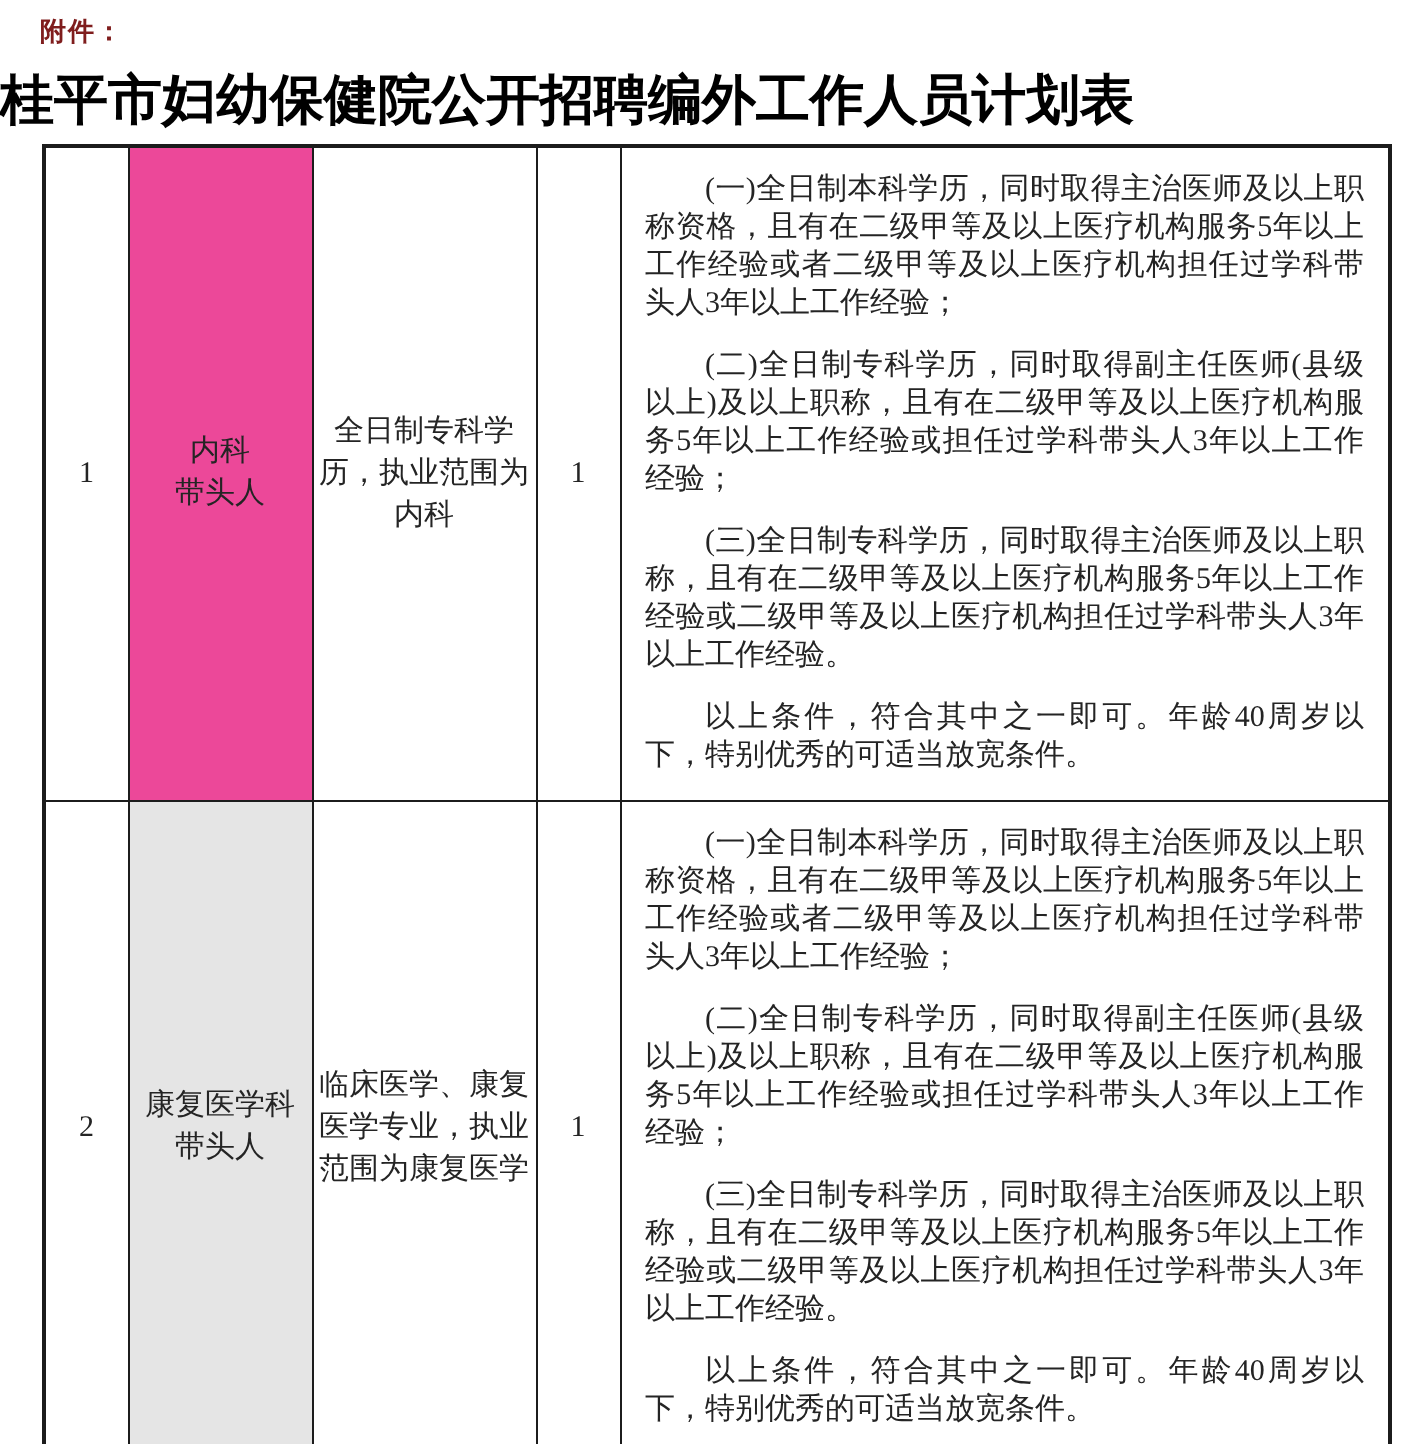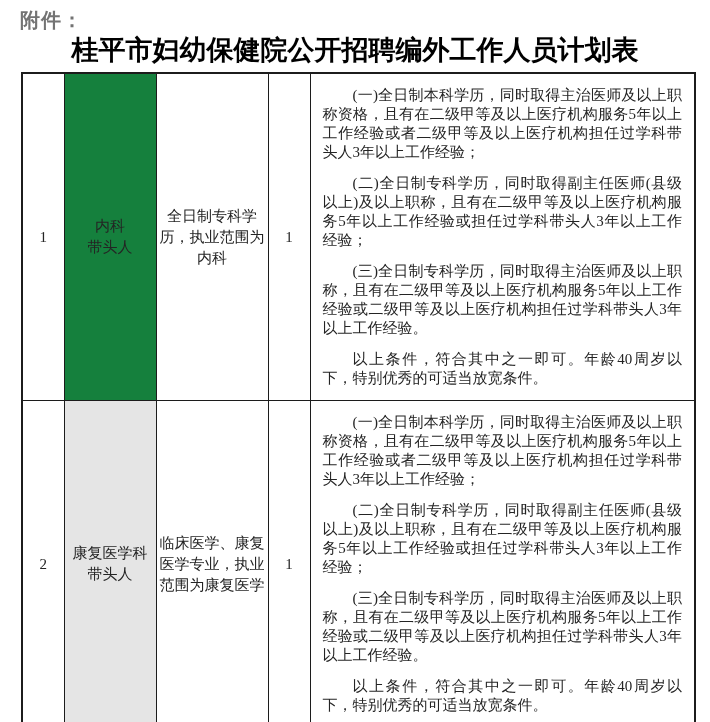--- a/index.html
+++ b/index.html
@@ -3,24 +3,24 @@
 <meta charset="utf-8">
 <style>
   html,body{margin:0;padding:0;}
   body{
     width:710px;height:722px;background:#ffffff;position:relative;overflow:hidden;
     font-family:"Liberation Serif","DejaVu Serif",serif;color:#1f1f1f;
   }
   .attachment{
     position:absolute;left:20px;top:7px;
     font-family:"Liberation Sans","DejaVu Sans",sans-serif;
-    font-weight:bold;font-size:20px;color:#737373;letter-spacing:1px;
+    font-weight:bold;font-size:13px;color:#7f1d1d;letter-spacing:1px;
   }
   .doc-title{
-    position:absolute;left:0;top:32px;width:710px;text-align:center;
+    position:absolute;left:0;top:32px;width:710px;text-align:left;
     font-weight:bold;font-size:27px;color:#000;white-space:nowrap;
   }
   table.plan{
     position:absolute;left:21px;top:72px;
     border-collapse:collapse;table-layout:fixed;
     border:2px solid #1c1c1c;background:#fff;
   }
   table.plan th, table.plan td{
     border:1px solid #1c1c1c;
     font-weight:normal;font-size:15px;color:#242424;
@@ -50,21 +50,21 @@
     <col style="width:42px">
     <col style="width:92px">
     <col style="width:112px">
     <col style="width:42px">
     <col style="width:385px">
   </colgroup>
   <tbody>
 
     <tr class="data-row-1">
       <td class="c-center">1</td>
-      <td class="c-center" style="background-color: #15803d;">
+      <td class="c-center" style="background-color: #ec4899;">
         <div>内科</div>
         <div>带头人</div>
       </td>
       <td class="c-center">全日制专科学历，执业范围为内科</td>
       <td class="c-center">1</td>
       <td class="c-cond">
         <p>(一)全日制本科学历，同时取得主治医师及以上职称资格，且有在二级甲等及以上医疗机构服务5年以上工作经验或者二级甲等及以上医疗机构担任过学科带头人3年以上工作经验；</p>
         <p>(二)全日制专科学历，同时取得副主任医师(县级以上)及以上职称，且有在二级甲等及以上医疗机构服务5年以上工作经验或担任过学科带头人3年以上工作经验；</p>
         <p>(三)全日制专科学历，同时取得主治医师及以上职称，且有在二级甲等及以上医疗机构服务5年以上工作经验或二级甲等及以上医疗机构担任过学科带头人3年以上工作经验。</p>
         <p>以上条件，符合其中之一即可。年龄40周岁以下，特别优秀的可适当放宽条件。</p>

